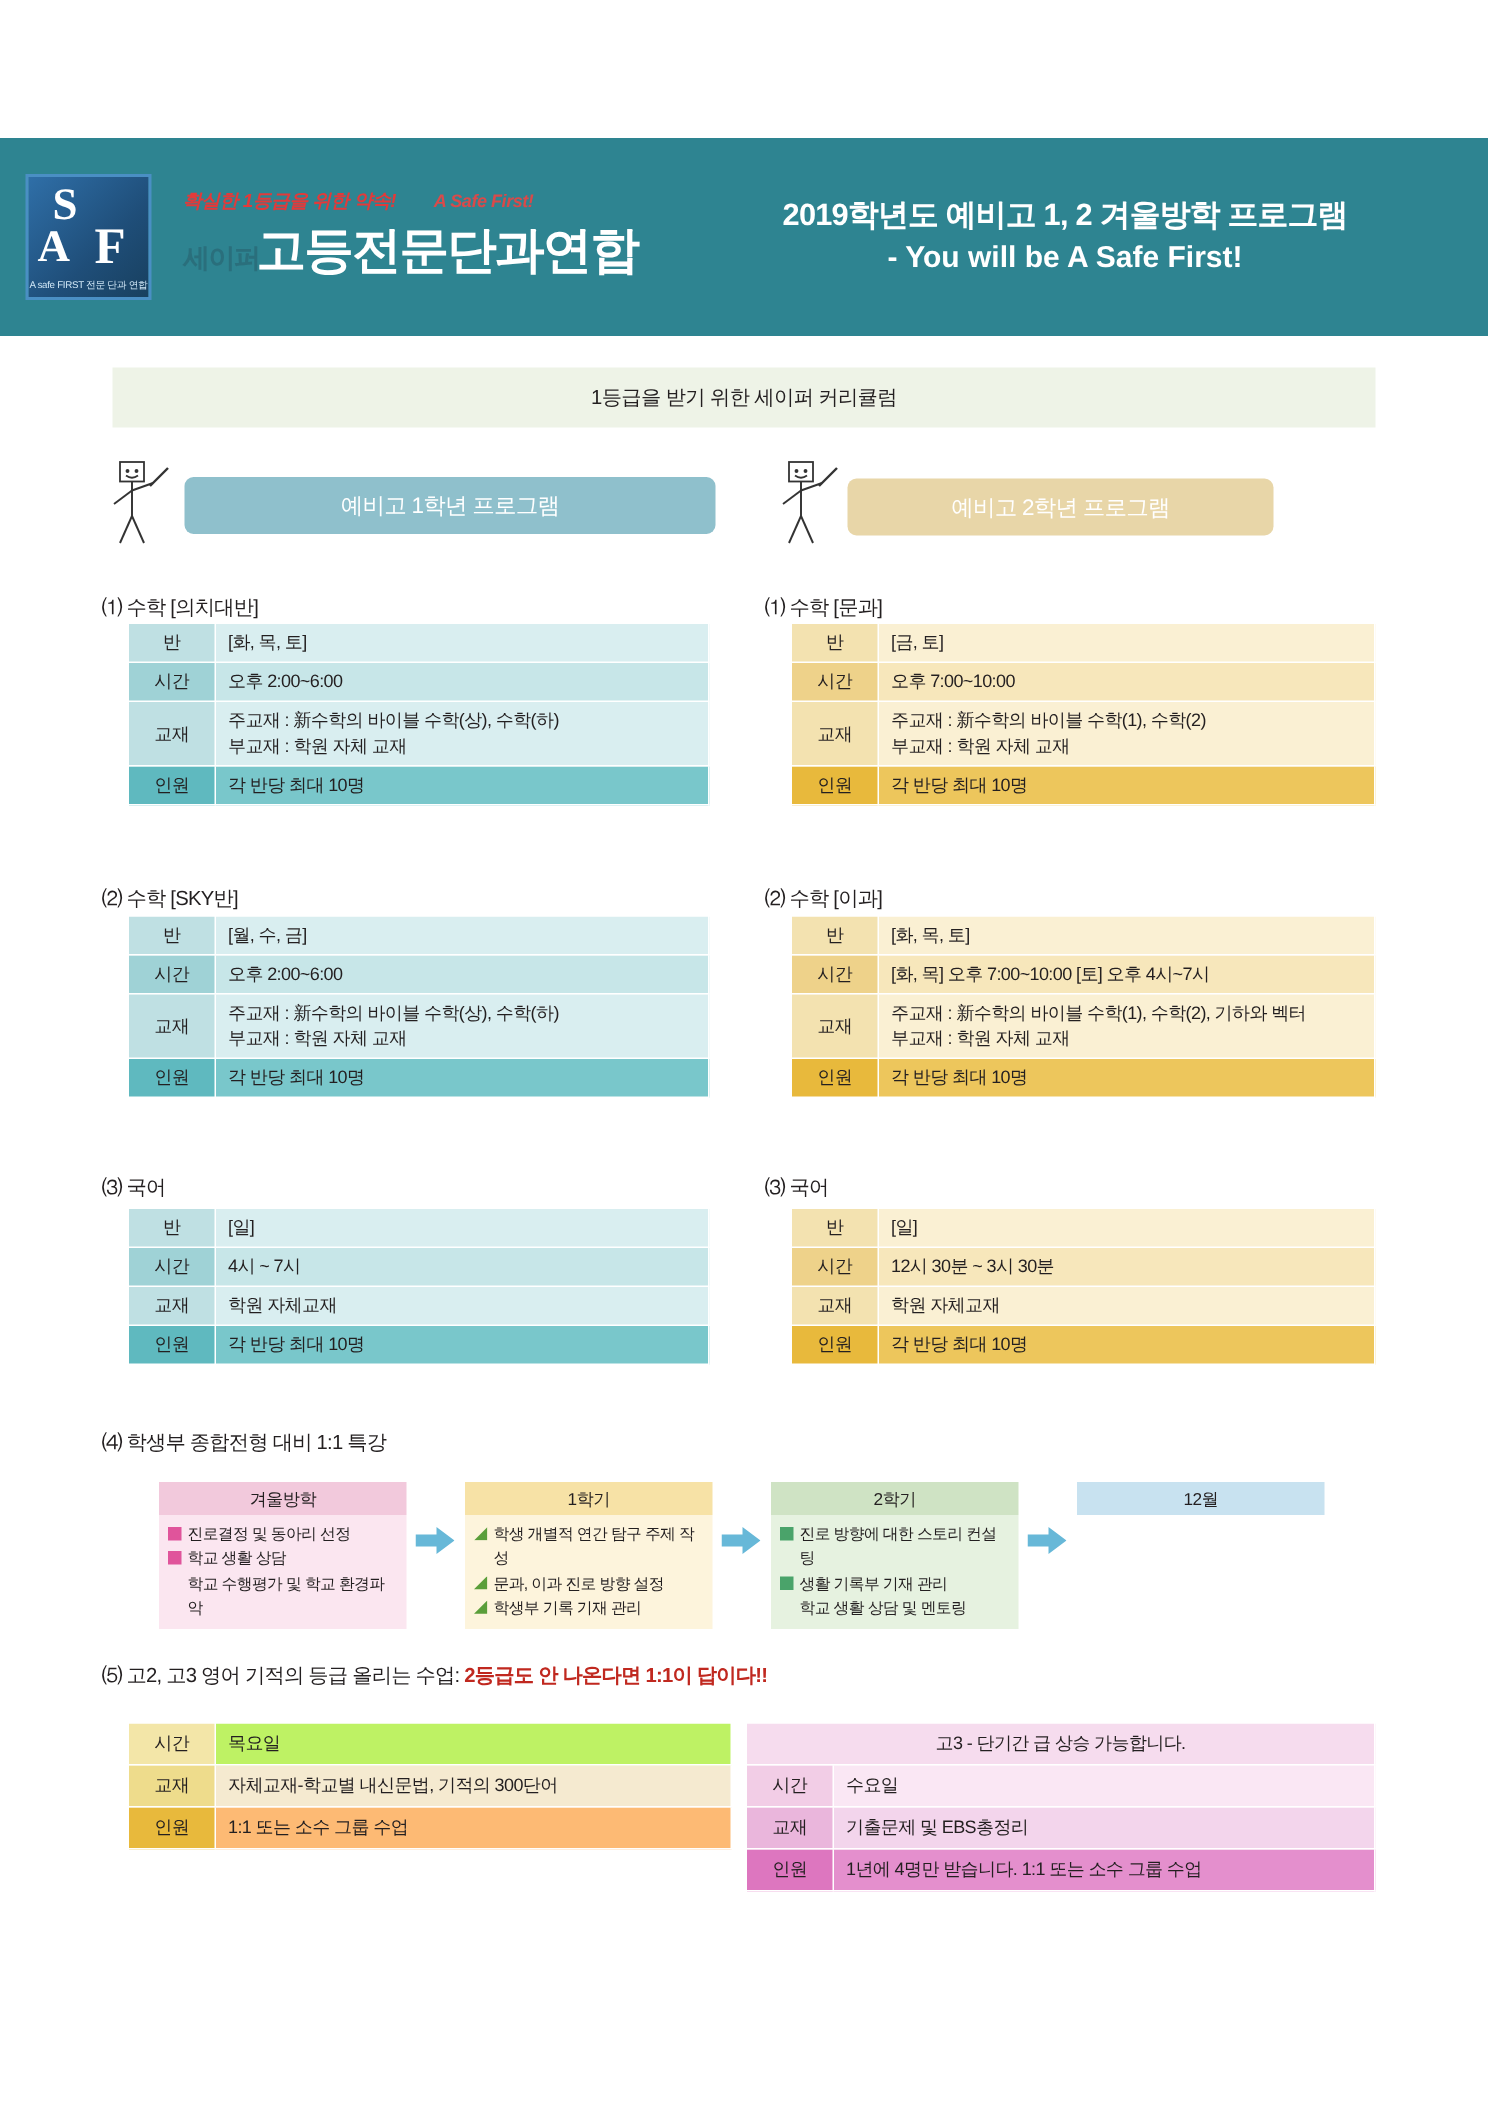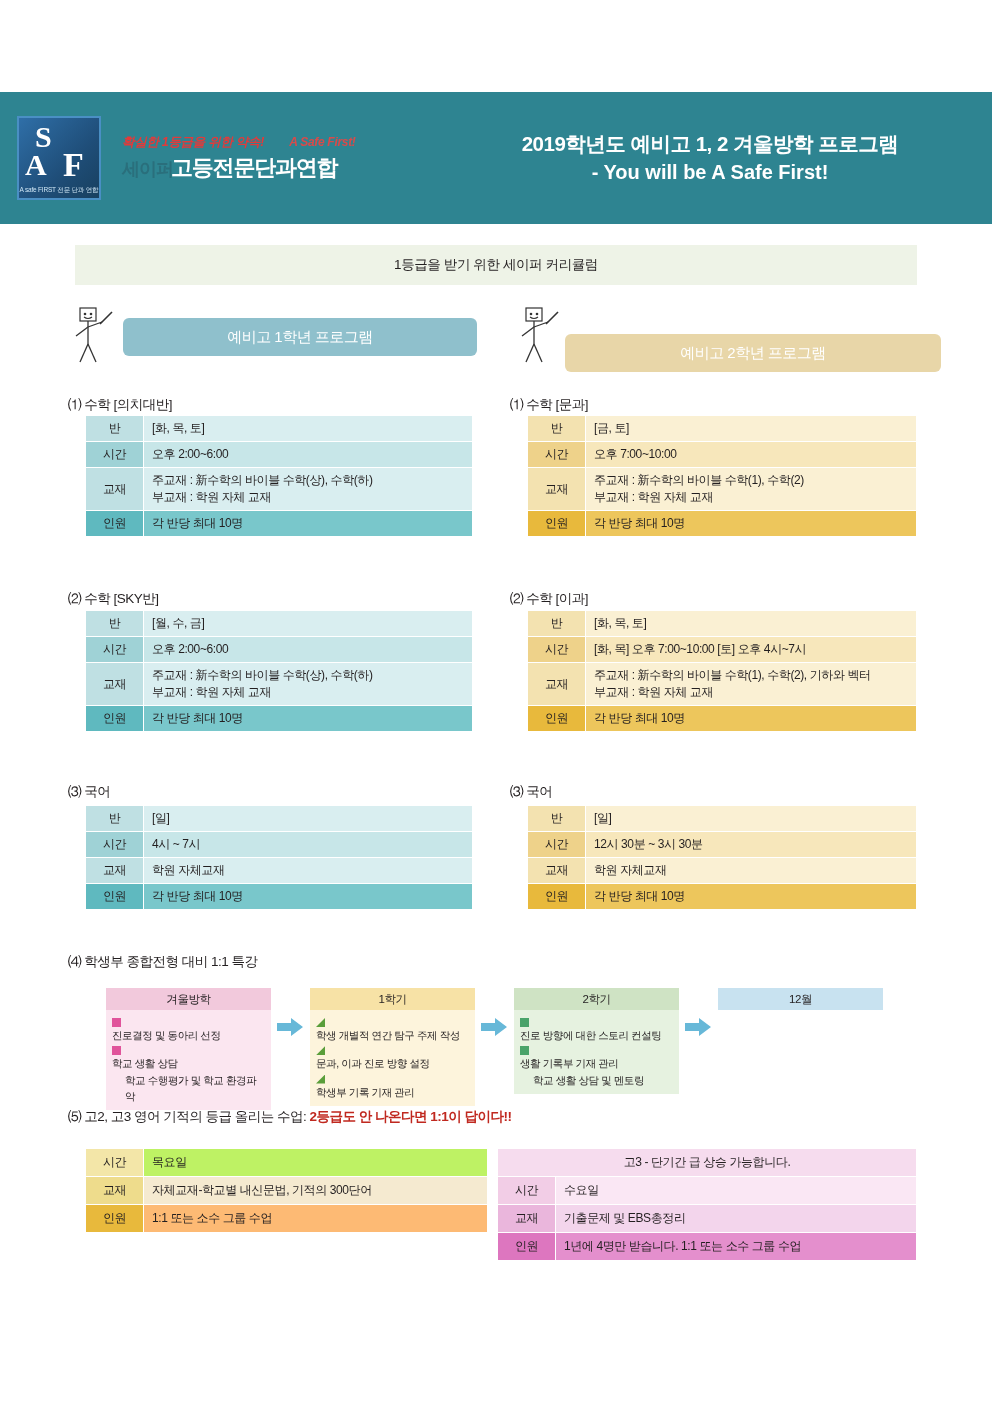--- a/index.html
+++ b/index.html
@@ -33,41 +33,41 @@
   .logo-cube .lcap { position:absolute; bottom:3px; left:0; width:100%; text-align:center; font-size:6.5px; color:#cfe6f5; letter-spacing:-0.2px;}
 
   .brand { width: 330px; padding-left: 4px; position: relative; }
   .brand .promise {
     font-size: 12.5px; font-weight: bold; color:#e23a3a; font-style: italic;
     letter-spacing: -0.3px;
   }
   .brand .promise .en { color:#d94a4a; margin-left: 22px; font-size: 12px;}
   .brand .name-row { display:flex; align-items: baseline; margin-top: 2px; }
   .brand .safer { font-size: 18px; color:#2a6f7c; font-weight:bold; letter-spacing:-1px; }
-  .brand .korname { font-size: 22px; color:#ffffff; font-weight:bold; letter-spacing:-1.2px; margin-left:-2px;}
+  .brand .korname { font-size: 33px; color:#ffffff; font-weight:bold; letter-spacing:-1.2px; margin-left:-2px;}
 
   .header-title {
     flex: 1; text-align: center; color:#ffffff; line-height: 1.45;
     padding-right: 20px;
   }
   .header-title .t1 { font-size: 20.5px; font-weight:bold; letter-spacing:-0.5px; }
   .header-title .t2 { font-size: 20px; font-weight:bold; letter-spacing:0px; }
 
   
   .curr-strip {
     position:absolute; left:75px; top:245px; width: 842px; height: 40px;
     background:#eef3e7; display:flex; align-items:center; justify-content:center;
     font-size: 13.5px; letter-spacing:-0.4px;
   }
 
   
   .prog-head { position:absolute; height: 38px; display:flex; align-items:center; justify-content:center;
     border-radius: 6px; font-size: 15px; color:#ffffff; letter-spacing:-0.5px; }
   #prog1 { left:123px; top:318px; width: 354px; background:#8fc0cc; }
-  #prog2 { left:565px; top:334px; width: 376px; background:#e8d6a8; color:#ffffff;}
+  #prog2 { left:565px; top:319px; width: 284px; background:#e8d6a8; color:#ffffff;}
 
   .stickman { position:absolute; width: 42px; height: 58px; }
   #sm1 { left: 72px; top: 306px; }
   #sm2 { left: 518px; top: 306px; }
 
   
   .sec-label { position:absolute; font-size: 13.5px; letter-spacing:-0.5px; }
 
   
   table.blk { position:absolute; border-collapse: collapse; font-size: 12px; letter-spacing:-0.4px; }
@@ -88,21 +88,21 @@
   .amber tr.alt td.k { background:#eed28a; }
   .amber tr.alt td.v { background:#f7e7bb; }
   .amber tr.last td.k { background:#e8b93c; }
   .amber tr.last td.v { background:#edc65c; }
 
   
   .flowbox { position:absolute; width: 165px; }
   .flowbox .fhead { height: 22px; display:flex; align-items:center; justify-content:center;
     font-size: 11.5px; letter-spacing:-0.4px; }
   .flowbox .fbody { min-height: 58px; padding: 5px 6px 6px 6px; font-size: 10.5px; letter-spacing:-0.4px; line-height:1.55; }
-  .flowbox .fbody .li { display:flex; align-items:flex-start;flex-direction:column; }
+  .flowbox .fbody .li { display:flex; align-items:flex-start; }
   .flowbox .fbody .bullet { width: 9px; height: 9px; margin: 3px 4px 0 0; flex:none; }
   .flowbox .fbody .nb { margin-left: 13px; display:block; }
 
   .arrow { position:absolute; width: 26px; height: 18px; }
 
   
   table.five { position:absolute; border-collapse: collapse; font-size: 12px; letter-spacing:-0.4px; }
   table.five td { border:1px solid #ffffff; padding: 5px 8px; }
   table.five td.k { text-align:center; width: 58px; }
   table.five td.hd { text-align:center; font-weight: normal; }

